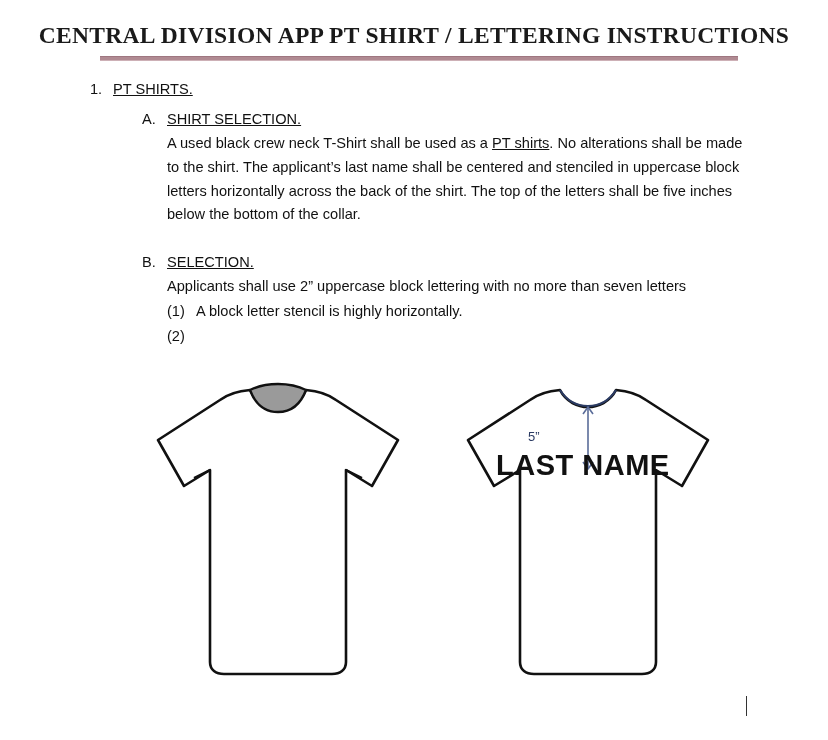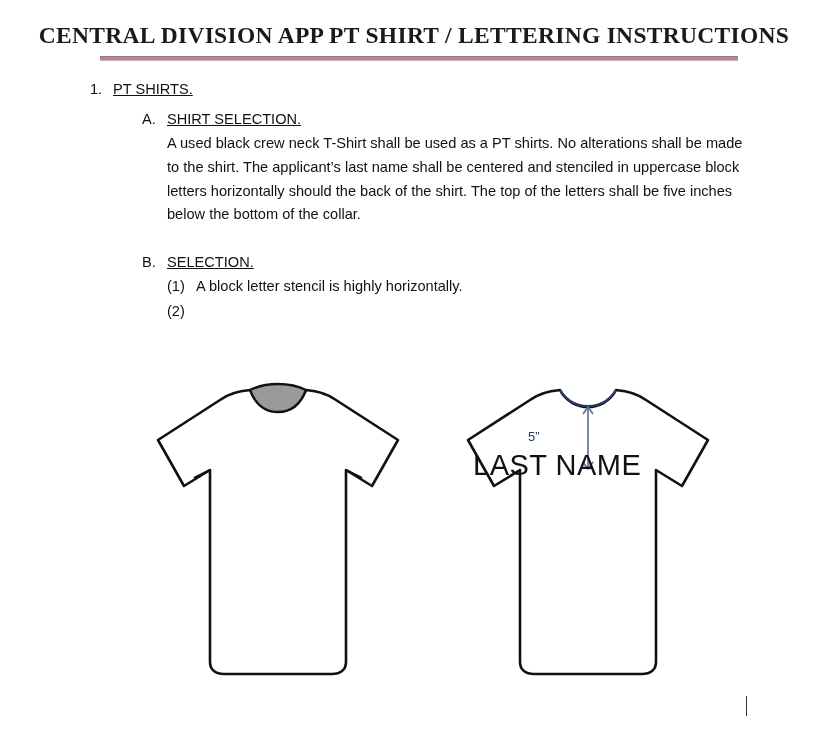--- a/index.html
+++ b/index.html
@@ -92,20 +92,21 @@
     margin-top: 28px;
   }
 
   .para {
     padding-left: 167px;
     padding-right: 78px;
     margin-top: 1px;
     text-align: left;
   }
   .para .u {
+    text-decoration: underline;
   }
 
   .gap {
     height: 18px;
   }
 
   .sub {
     position: relative;
     padding-left: 196px;
     padding-right: 78px;
@@ -131,25 +132,25 @@
     width: 300px;
     height: 300px;
   }
   .shirt-front { left: 110px; }
   .shirt-back  { left: 420px; }
 
   .shirt svg { display: block; }
 
   .lastname-label {
     position: absolute;
-    left: 473px;
+    left: 496px;
     top: 67px;
     font-family: "Liberation Sans", sans-serif;
     font-size: 29px;
-    font-weight: normal;
+    font-weight: bold;
     letter-spacing: 0.5px;
     color: #111;
     white-space: nowrap;
   }
 
   .measure-label {
     position: absolute;
     left: 528px;
     top: 47px;
     font-family: "Liberation Sans", sans-serif;
@@ -181,29 +182,30 @@
     <div class="lvl1">
       <span class="num">1.</span>
       <span class="txt">PT SHIRTS.</span>
     </div>
 
     <div class="lvl2">
       <span class="num">A.</span>
       <span class="txt">SHIRT SELECTION.</span>
     </div>
 
-    <div class="para"><span> A used black crew neck T-Shirt shall be used as a </span><span class="u">PT shirts</span><span>.  No alterations shall be made to the shirt.  The applicant’s last name shall be centered and stenciled in uppercase block letters horizontally should the back of the shirt.  The top of the letters shall be five inches below the bottom of the collar.</span></div>
+    <div class="para"><span> A used black crew neck T-Shirt shall be used as a </span><span class="u">PT shirts</span><span>.  No alterations shall be made to the shirt.  The applicant’s last name shall be centered and stenciled in uppercase block letters horizontally across the back of the shirt.  The top of the letters shall be five inches below the bottom of the collar.</span></div>
 
     <div class="gap"></div>
 
     <div class="lvl2">
       <span class="num">B.</span>
       <span class="txt">SELECTION.</span>
     </div>
 
+    <div class="para">Applicants shall use 2” uppercase block lettering with no more than seven letters</div>
 
     <div class="sub">
       <span class="marker">(1)</span>
       <span>A block letter stencil is highly horizontally.</span>
     </div>
 
     <div class="sub">
       <span class="marker">(2)</span>
     </div>
 

